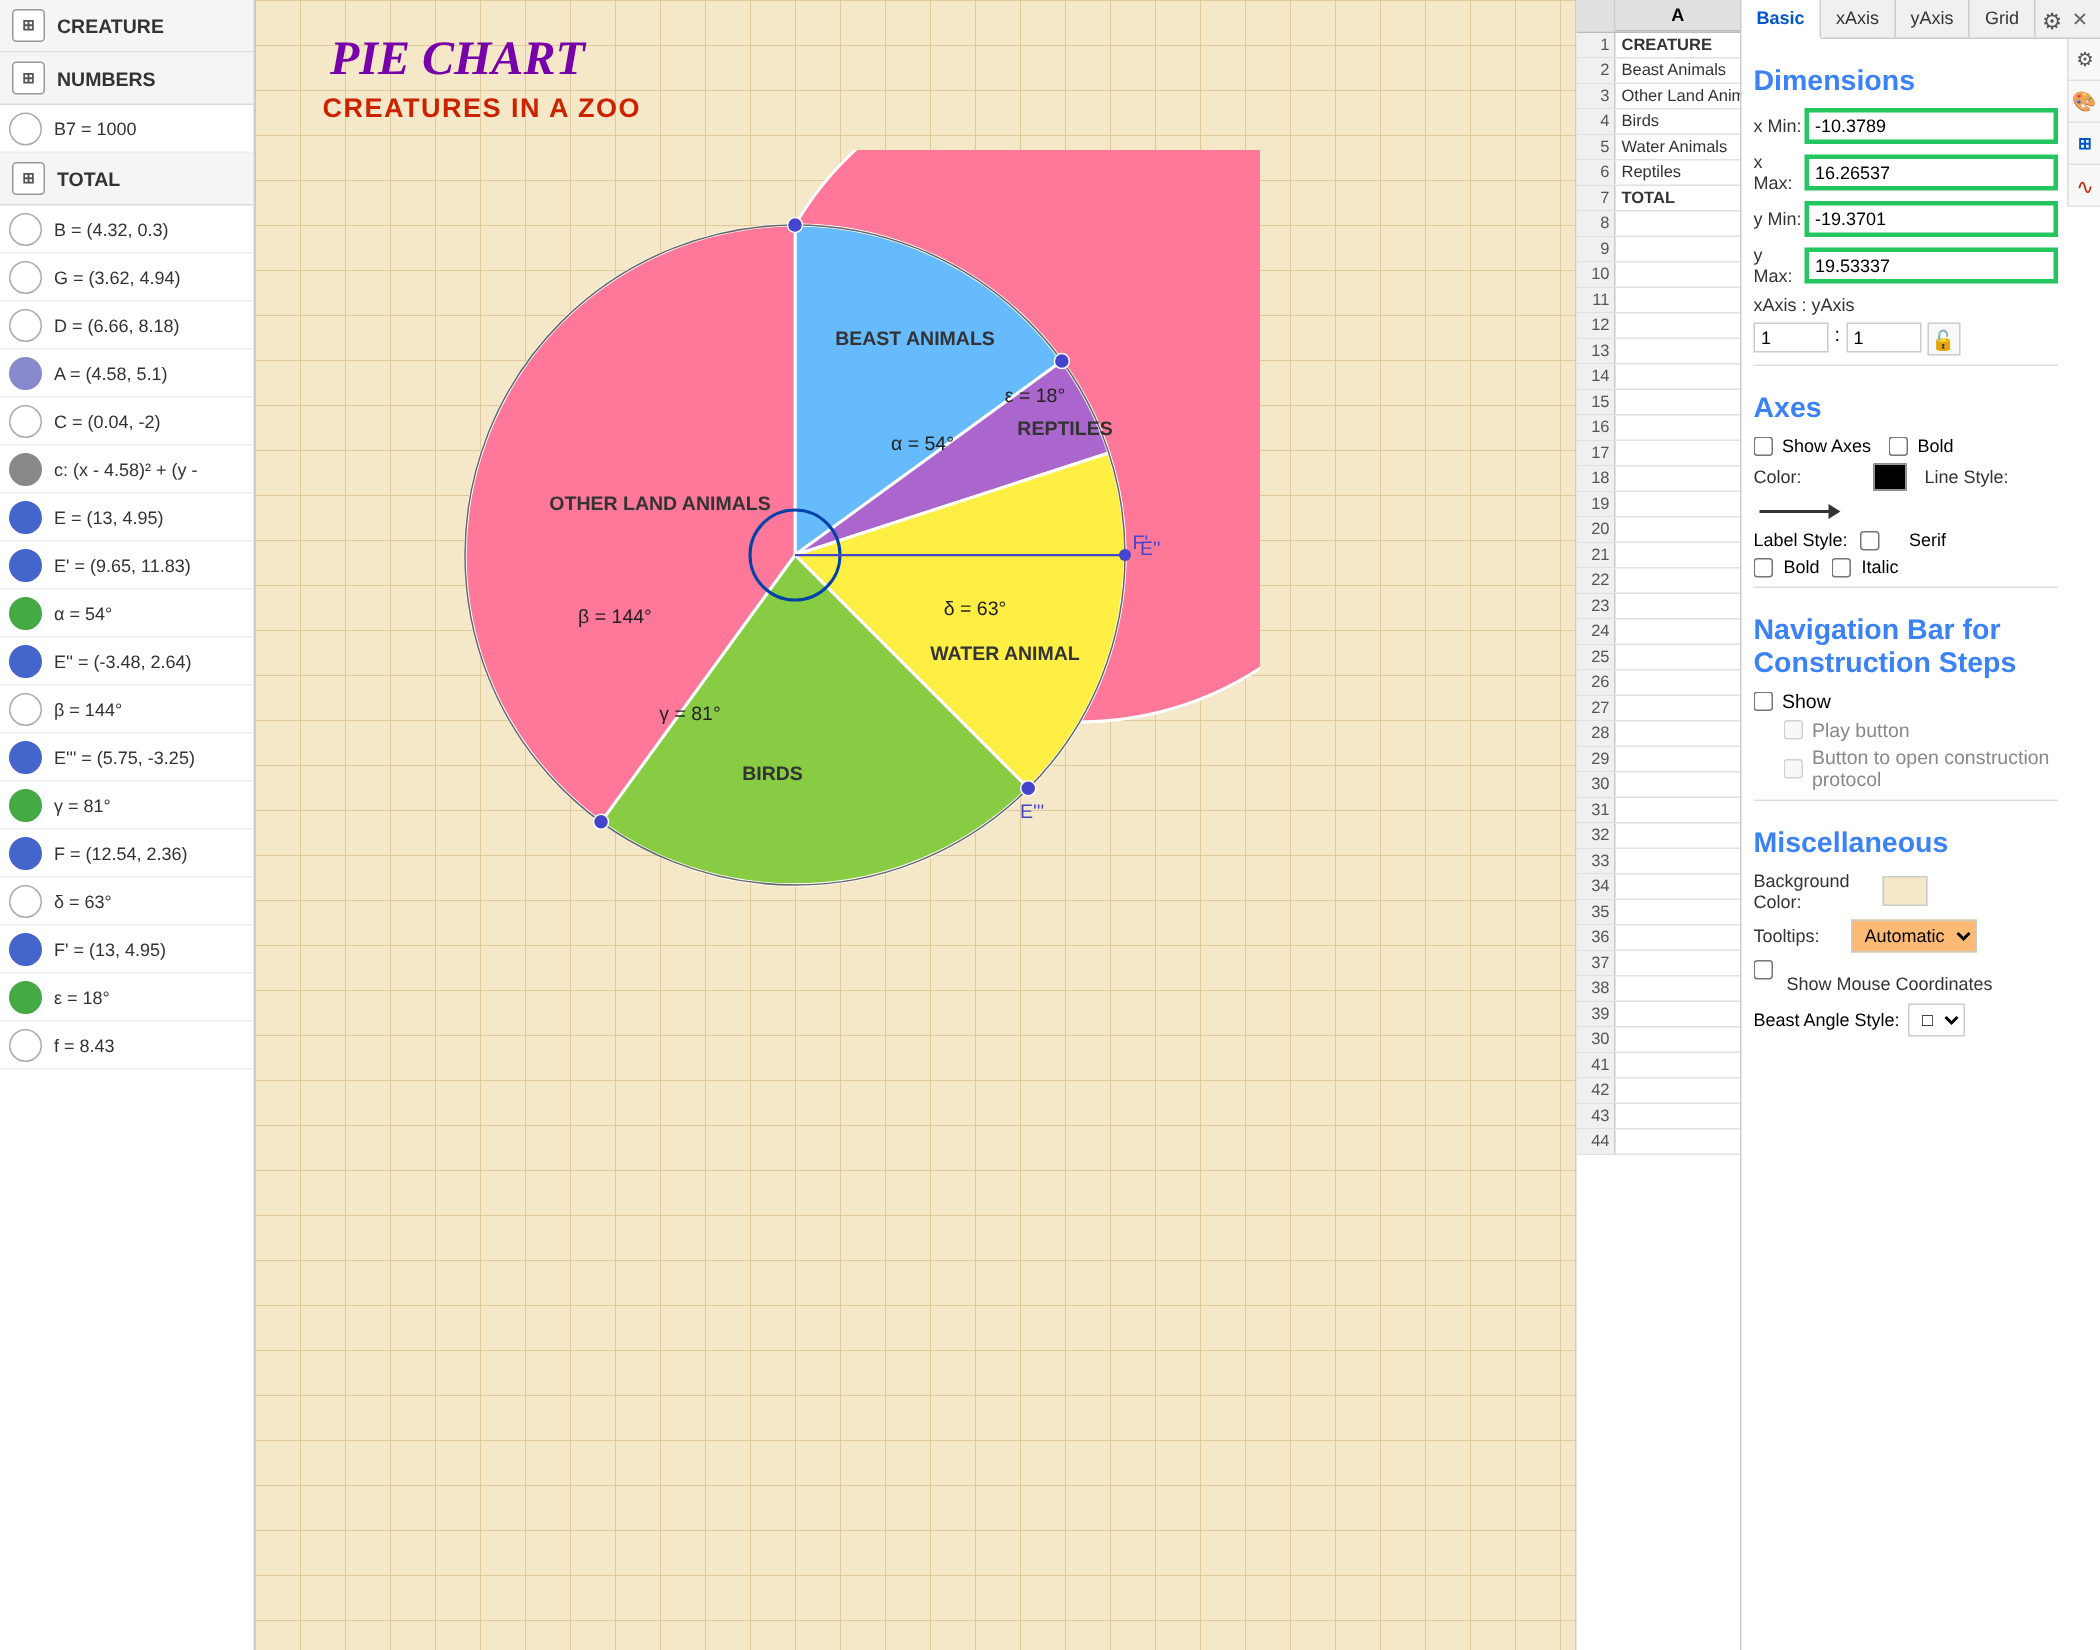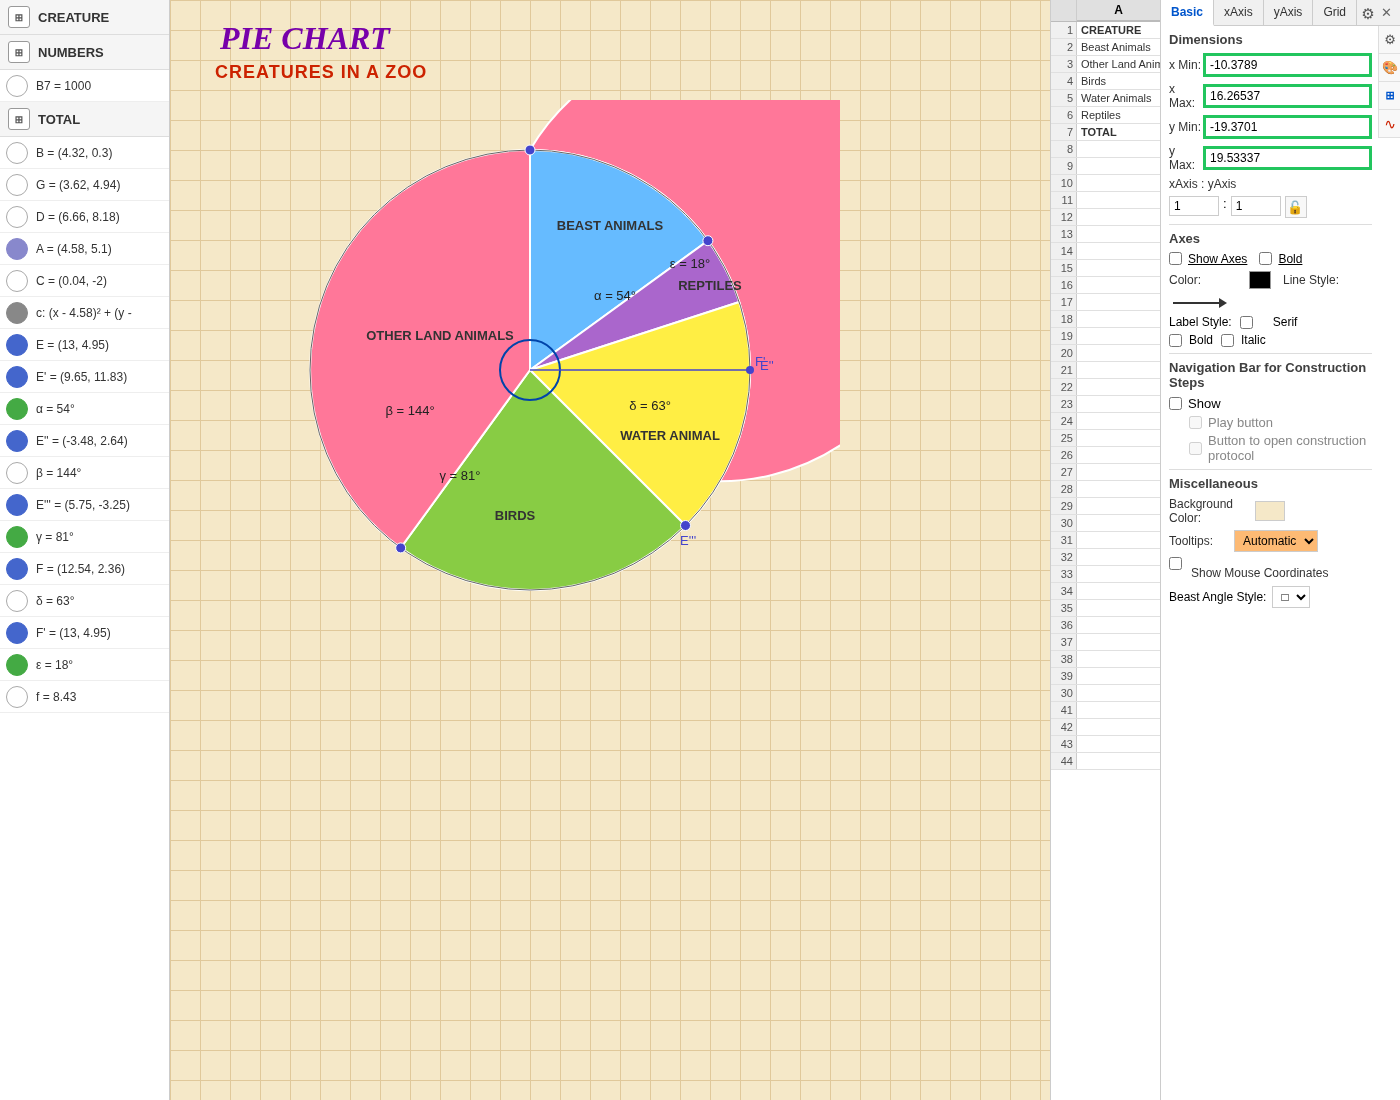--- a/index.html
+++ b/index.html
@@ -168,24 +168,24 @@
       border-bottom: 2px solid #fff;
       margin-bottom: -1px;
     }
     .rp-tab-close {
       margin-left: auto;
       padding: 5px 8px;
       cursor: pointer;
       color: #666;
     }
     .rp-section-title {
-      color: #404040;
+      color: #3b82f6;
       font-weight: bold;
-      font-size: 13px;
-      margin: 6px 0 6px 0;
+      font-size: 19px;
+      margin: 18px 0 6px 0;
     }
     .rp-field-row {
       display: flex;
       align-items: center;
       margin-bottom: 5px;
       font-size: 12px;
     }
     .rp-field-label {
       width: 55px;
       color: #333;
@@ -682,21 +682,21 @@
         <input class="rp-axis-input" type="text" value="1" style="">
         <span class="rp-colon">:</span>
         <input class="rp-axis-input" type="text" value="1" style="">
         <button class="rp-lock-btn" style="margin-left:4px;">🔓</button>
       </div>
 
       <hr class="rp-divider">
 
       <div class="rp-section-title">Axes</div>
 
-      <div style="display:flex; align-items:flex-start; margin-bottom:5px;text-decoration:underline;">
+      <div style="display:flex; align-items:center; margin-bottom:5px;">
         <input type="checkbox" style="margin-right: 6px;">
         <span style="font-size:12px; margin-right:12px;">Show Axes</span>
         <input type="checkbox" style="margin-right: 6px;">
         <span style="font-size:12px;">Bold</span>
       </div>
 
       <div class="rp-color-row">
         <span class="rp-color-label">Color:</span>
         <div class="rp-color-box" style="background:#000;"></div>
         <span class="rp-line-style-label">Line Style:</span>

